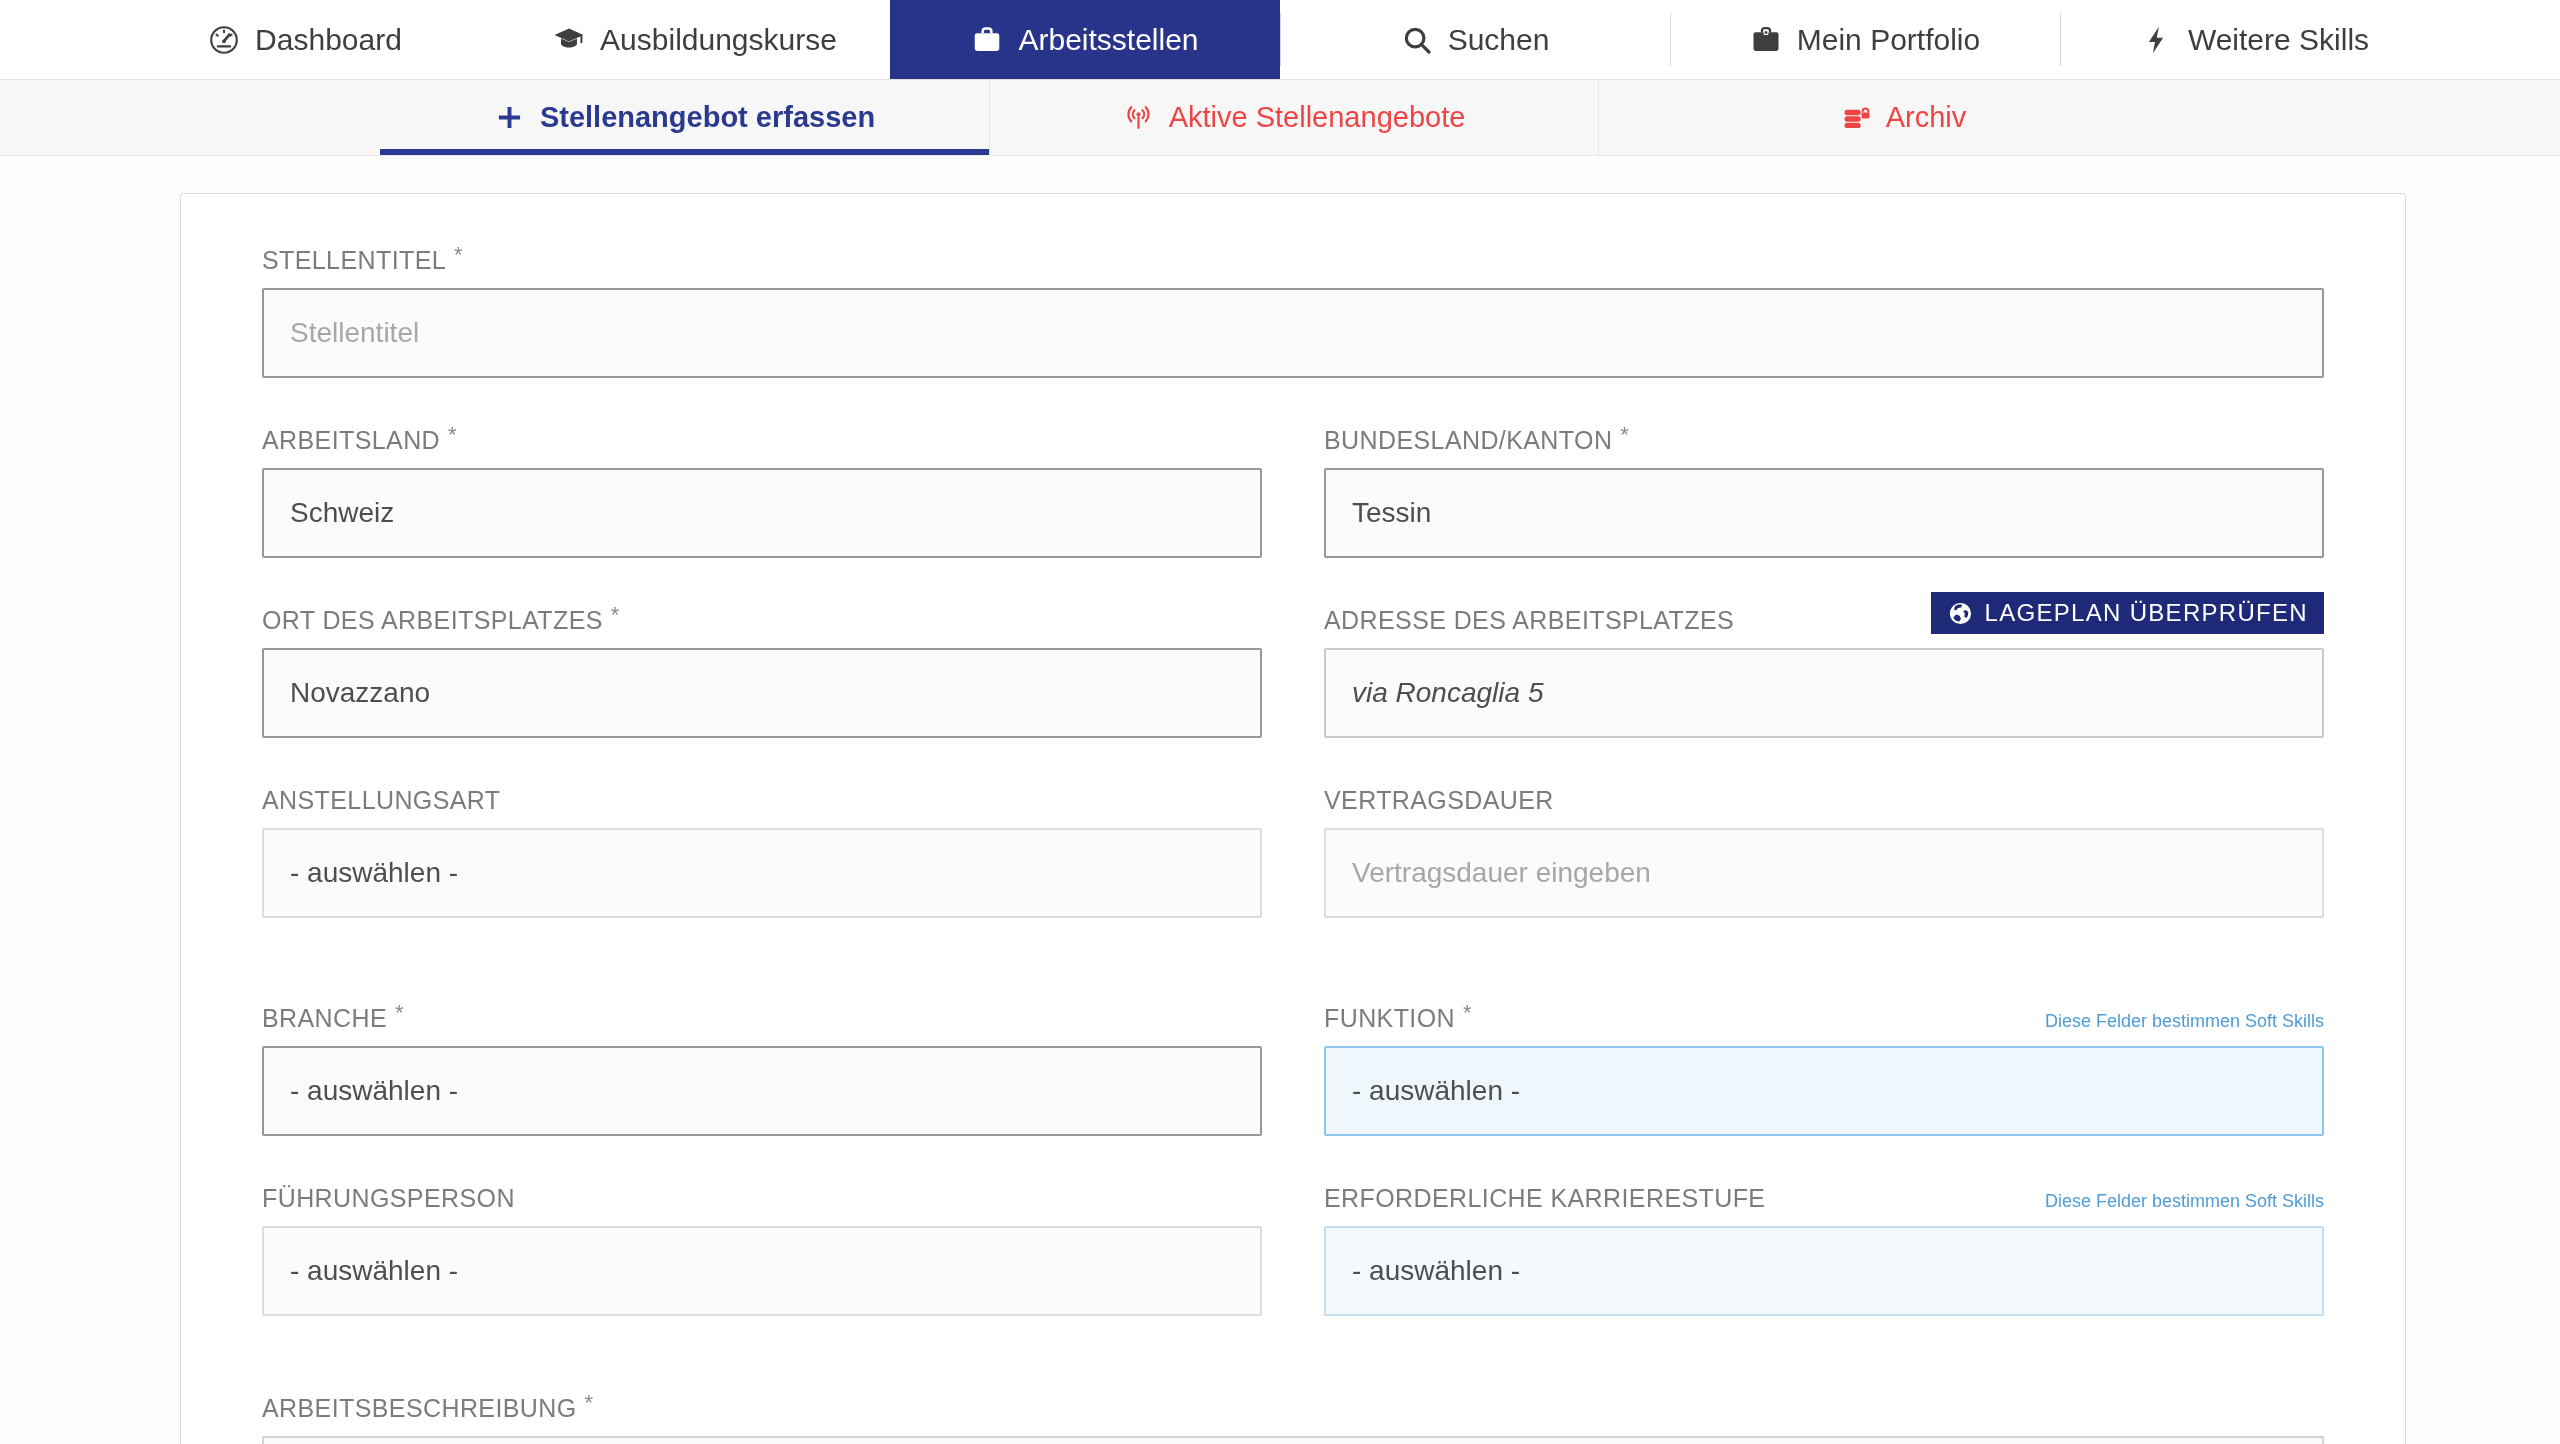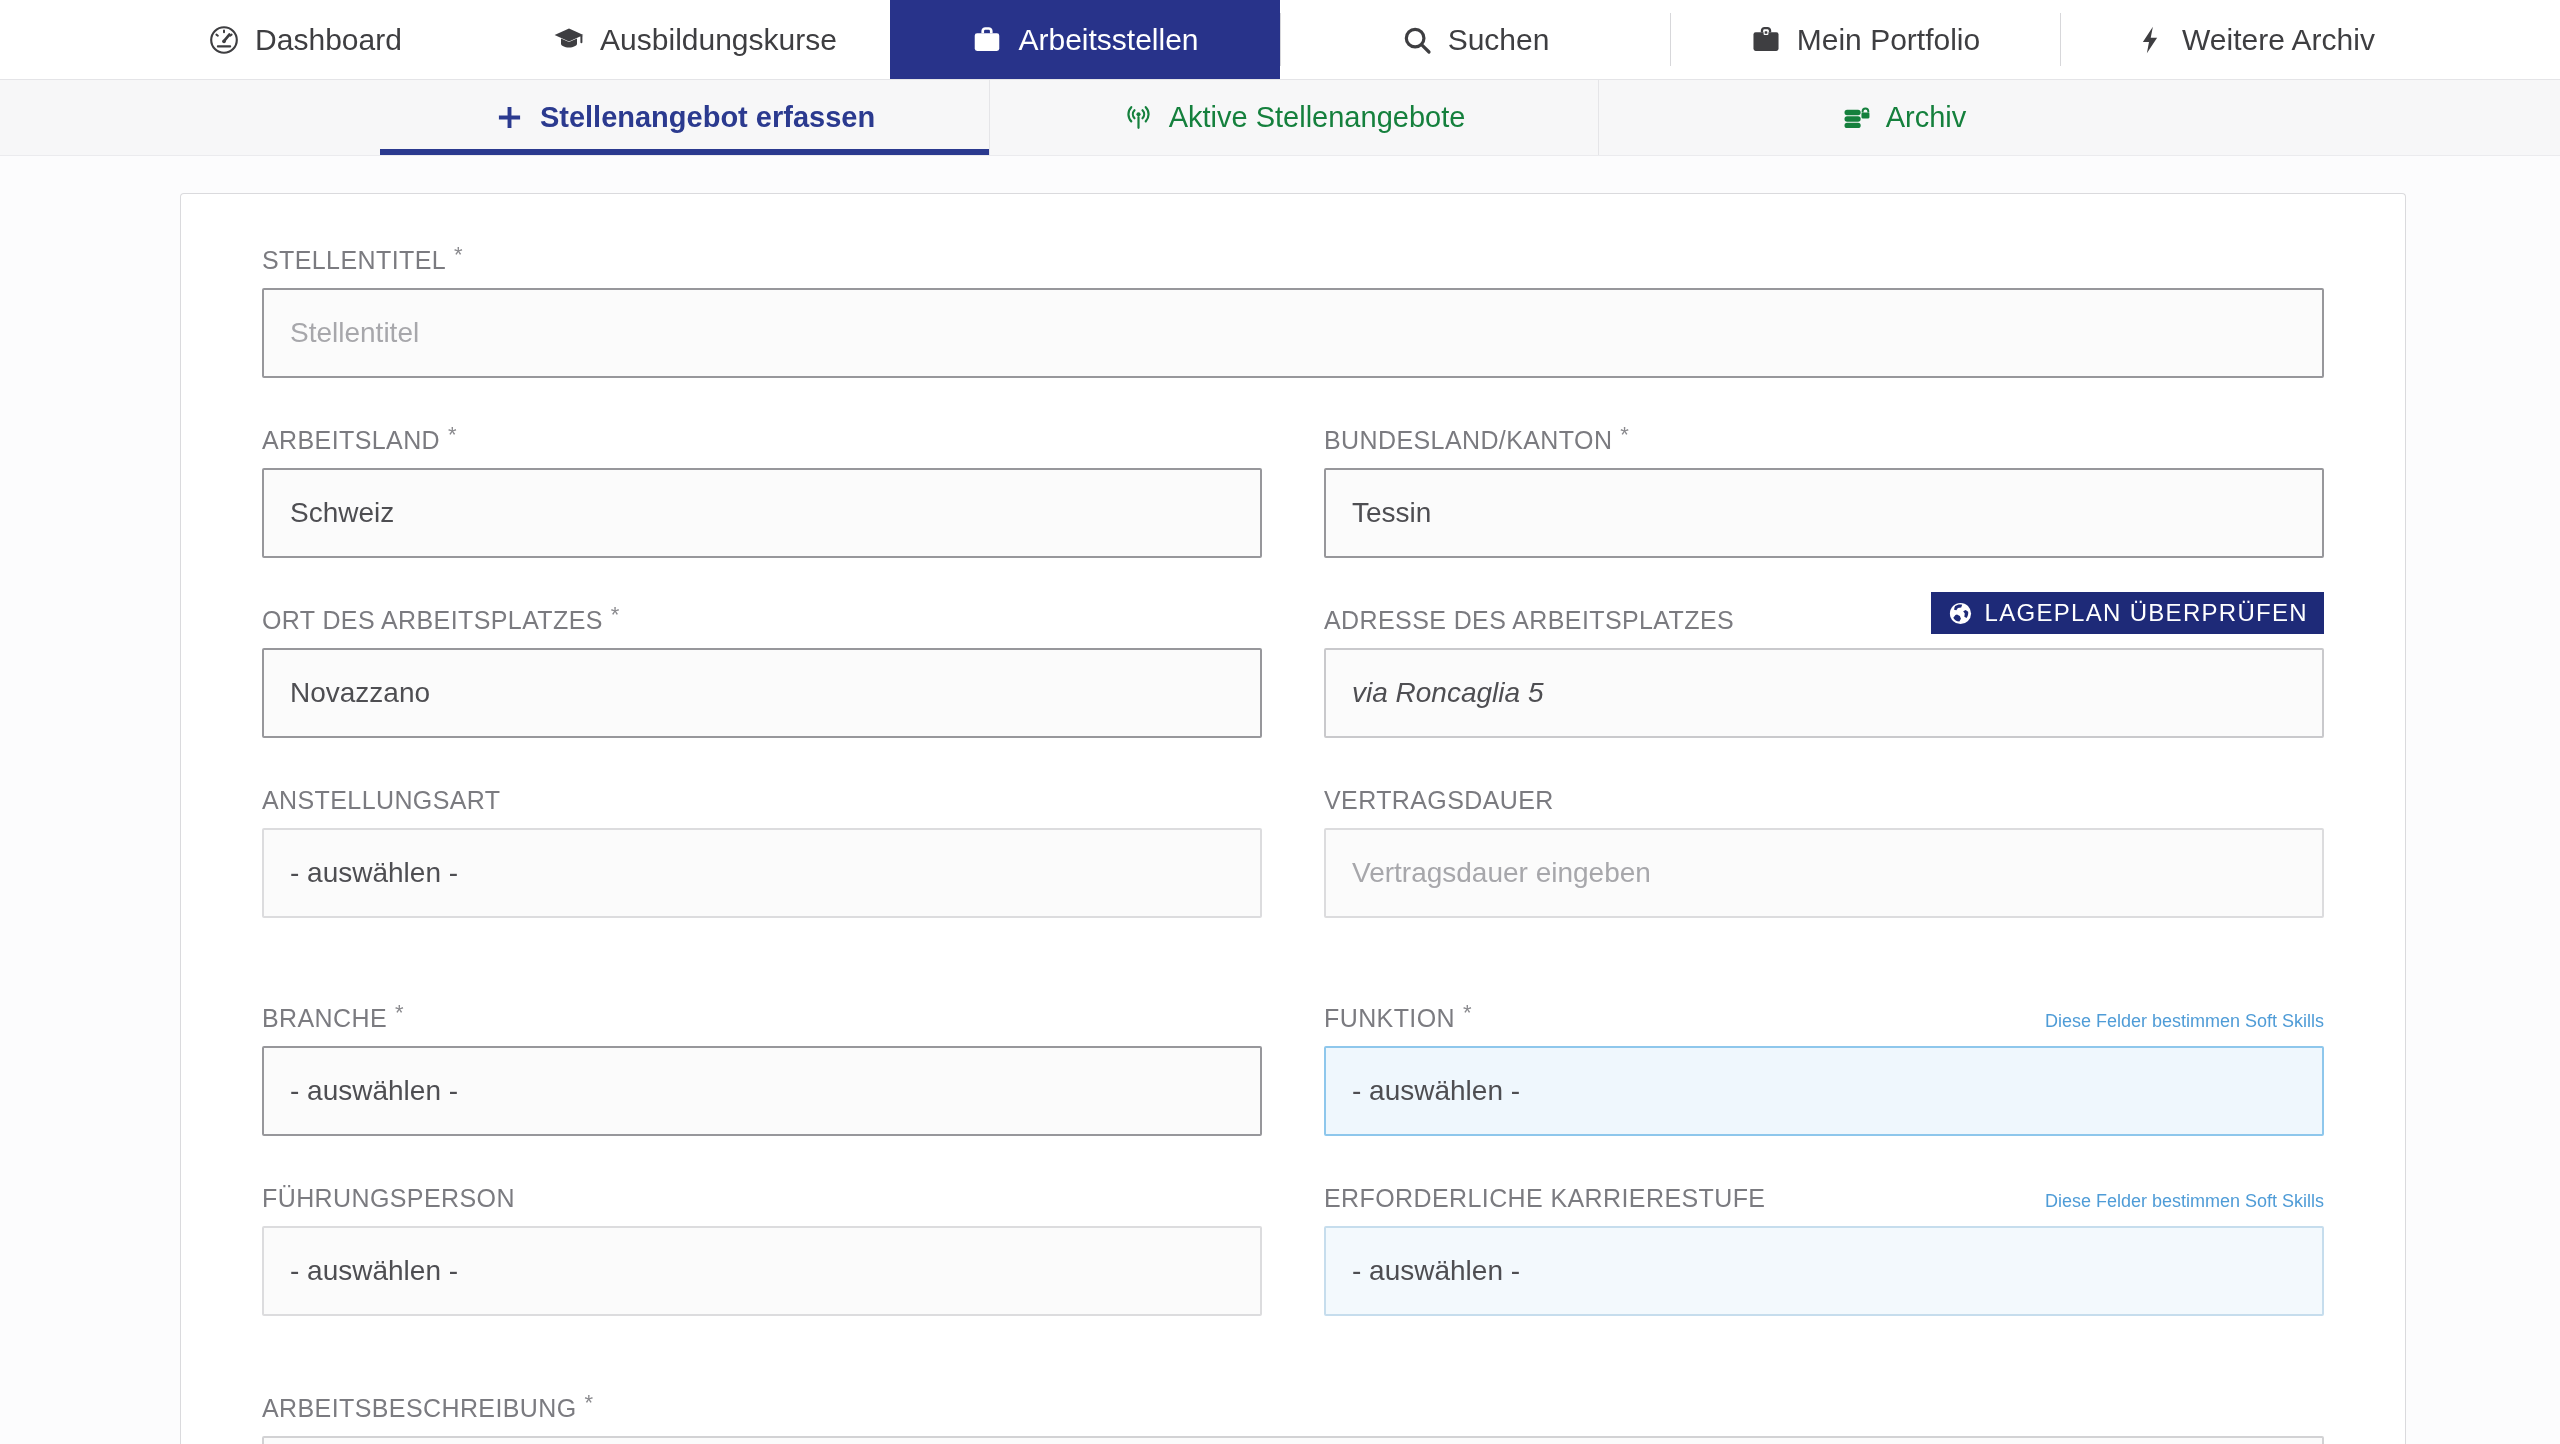--- a/index.html
+++ b/index.html
@@ -30,21 +30,21 @@
   }
 
   
   .subnav {
     height:76px; background:#f7f7f8; border-bottom:1px solid #ebebee;
     display:flex;
   }
   .subnav-inner { margin-left:380px; display:flex; height:100%; }
   .subnav-item {
     width:609px; display:flex; align-items:center; justify-content:center;
-    gap:15px; font-size:29px; color:#15803d; cursor:pointer; position:relative;
+    gap:15px; font-size:29px; color:#ef4444; cursor:pointer; position:relative;
     white-space:nowrap;
   }
   .subnav-item + .subnav-item { border-left:1px solid #e5e5e8; }
   .subnav-item svg { width:31px; height:31px; flex:0 0 auto; }
   .subnav-item.active { color:#2b3a8f; font-weight:700; }
   .subnav-item.active::after {
     content:""; position:absolute; left:0; right:0; bottom:0;
     height:6px; background:#2b3a8f;
   }
 
@@ -164,21 +164,21 @@
     </span>
     <span>Mein Portfolio</span>
   </div>
 
   <div class="nav-item divided">
     <span style="display:flex">
       <svg viewBox="0 0 24 24" fill="currentColor">
         <path d="M13.4 2 5.9 13.5h4.6L8.9 22l7.7-11.7h-4.8z"></path>
       </svg>
     </span>
-    <span>Weitere Archiv</span>
+    <span>Weitere Skills</span>
   </div>
 </nav>
 
 <div class="subnav">
   <div class="subnav-inner">
 
     <div class="subnav-item active">
       <span style="display:flex">
         <svg viewBox="0 0 24 24" fill="currentColor">
           <path d="M10.5 3.8h3v6.7h6.7v3h-6.7v6.7h-3v-6.7H3.8v-3h6.7z"></path>

